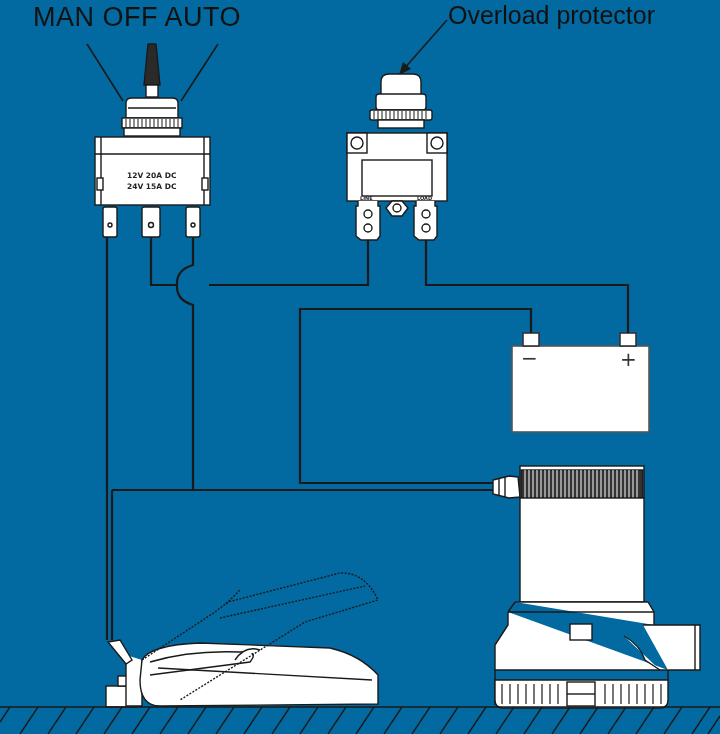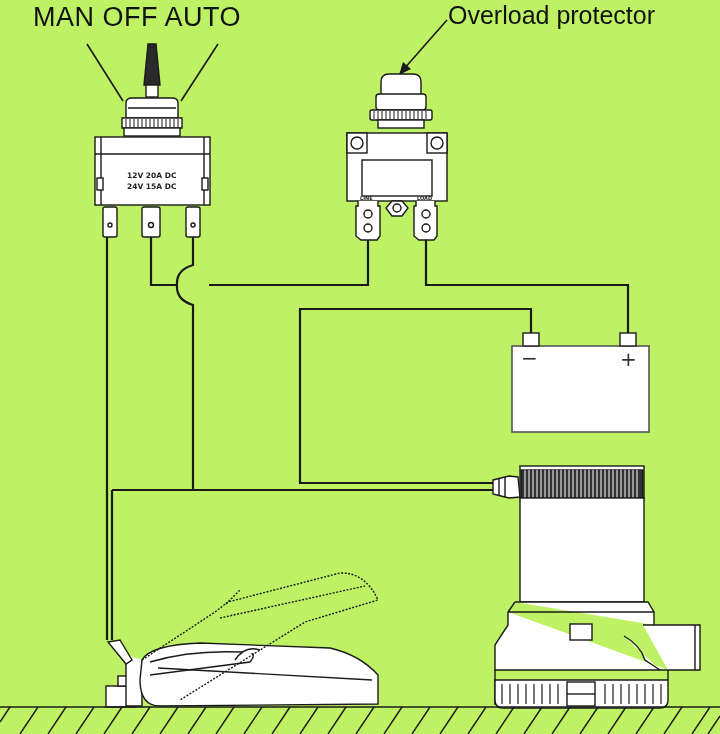--- a/index.html
+++ b/index.html
@@ -1,16 +1,16 @@
 <!DOCTYPE html>
 <html><head>
 <meta charset="utf-8">
 <style>
   html, body { margin: 0; padding: 0; background: #ffffff; }
-  .canvas { position: relative; width: 720px; height: 734px; overflow: hidden; background: #bef264; }
+  .canvas { position: relative; width: 720px; height: 734px; overflow: hidden; background: #0369a1; }
   svg { position: absolute; left: 0; top: 0; }
   .lbl { font-family: "Liberation Sans", "DejaVu Sans", sans-serif; fill: #111; }
   .big { font-size: 27px; letter-spacing: 0.5px; }
   .med { font-size: 25px; }
   .tiny { font-family: "DejaVu Sans", sans-serif; font-size: 7.5px; font-weight: bold; fill: #222; }
   .micro { font-family: "DejaVu Sans", sans-serif; font-size: 5px; font-weight: bold; fill: #222; }
   .sign { font-family: "DejaVu Sans", sans-serif; font-size: 20px; fill: #333; }
 </style>
 </head>
 <body>

